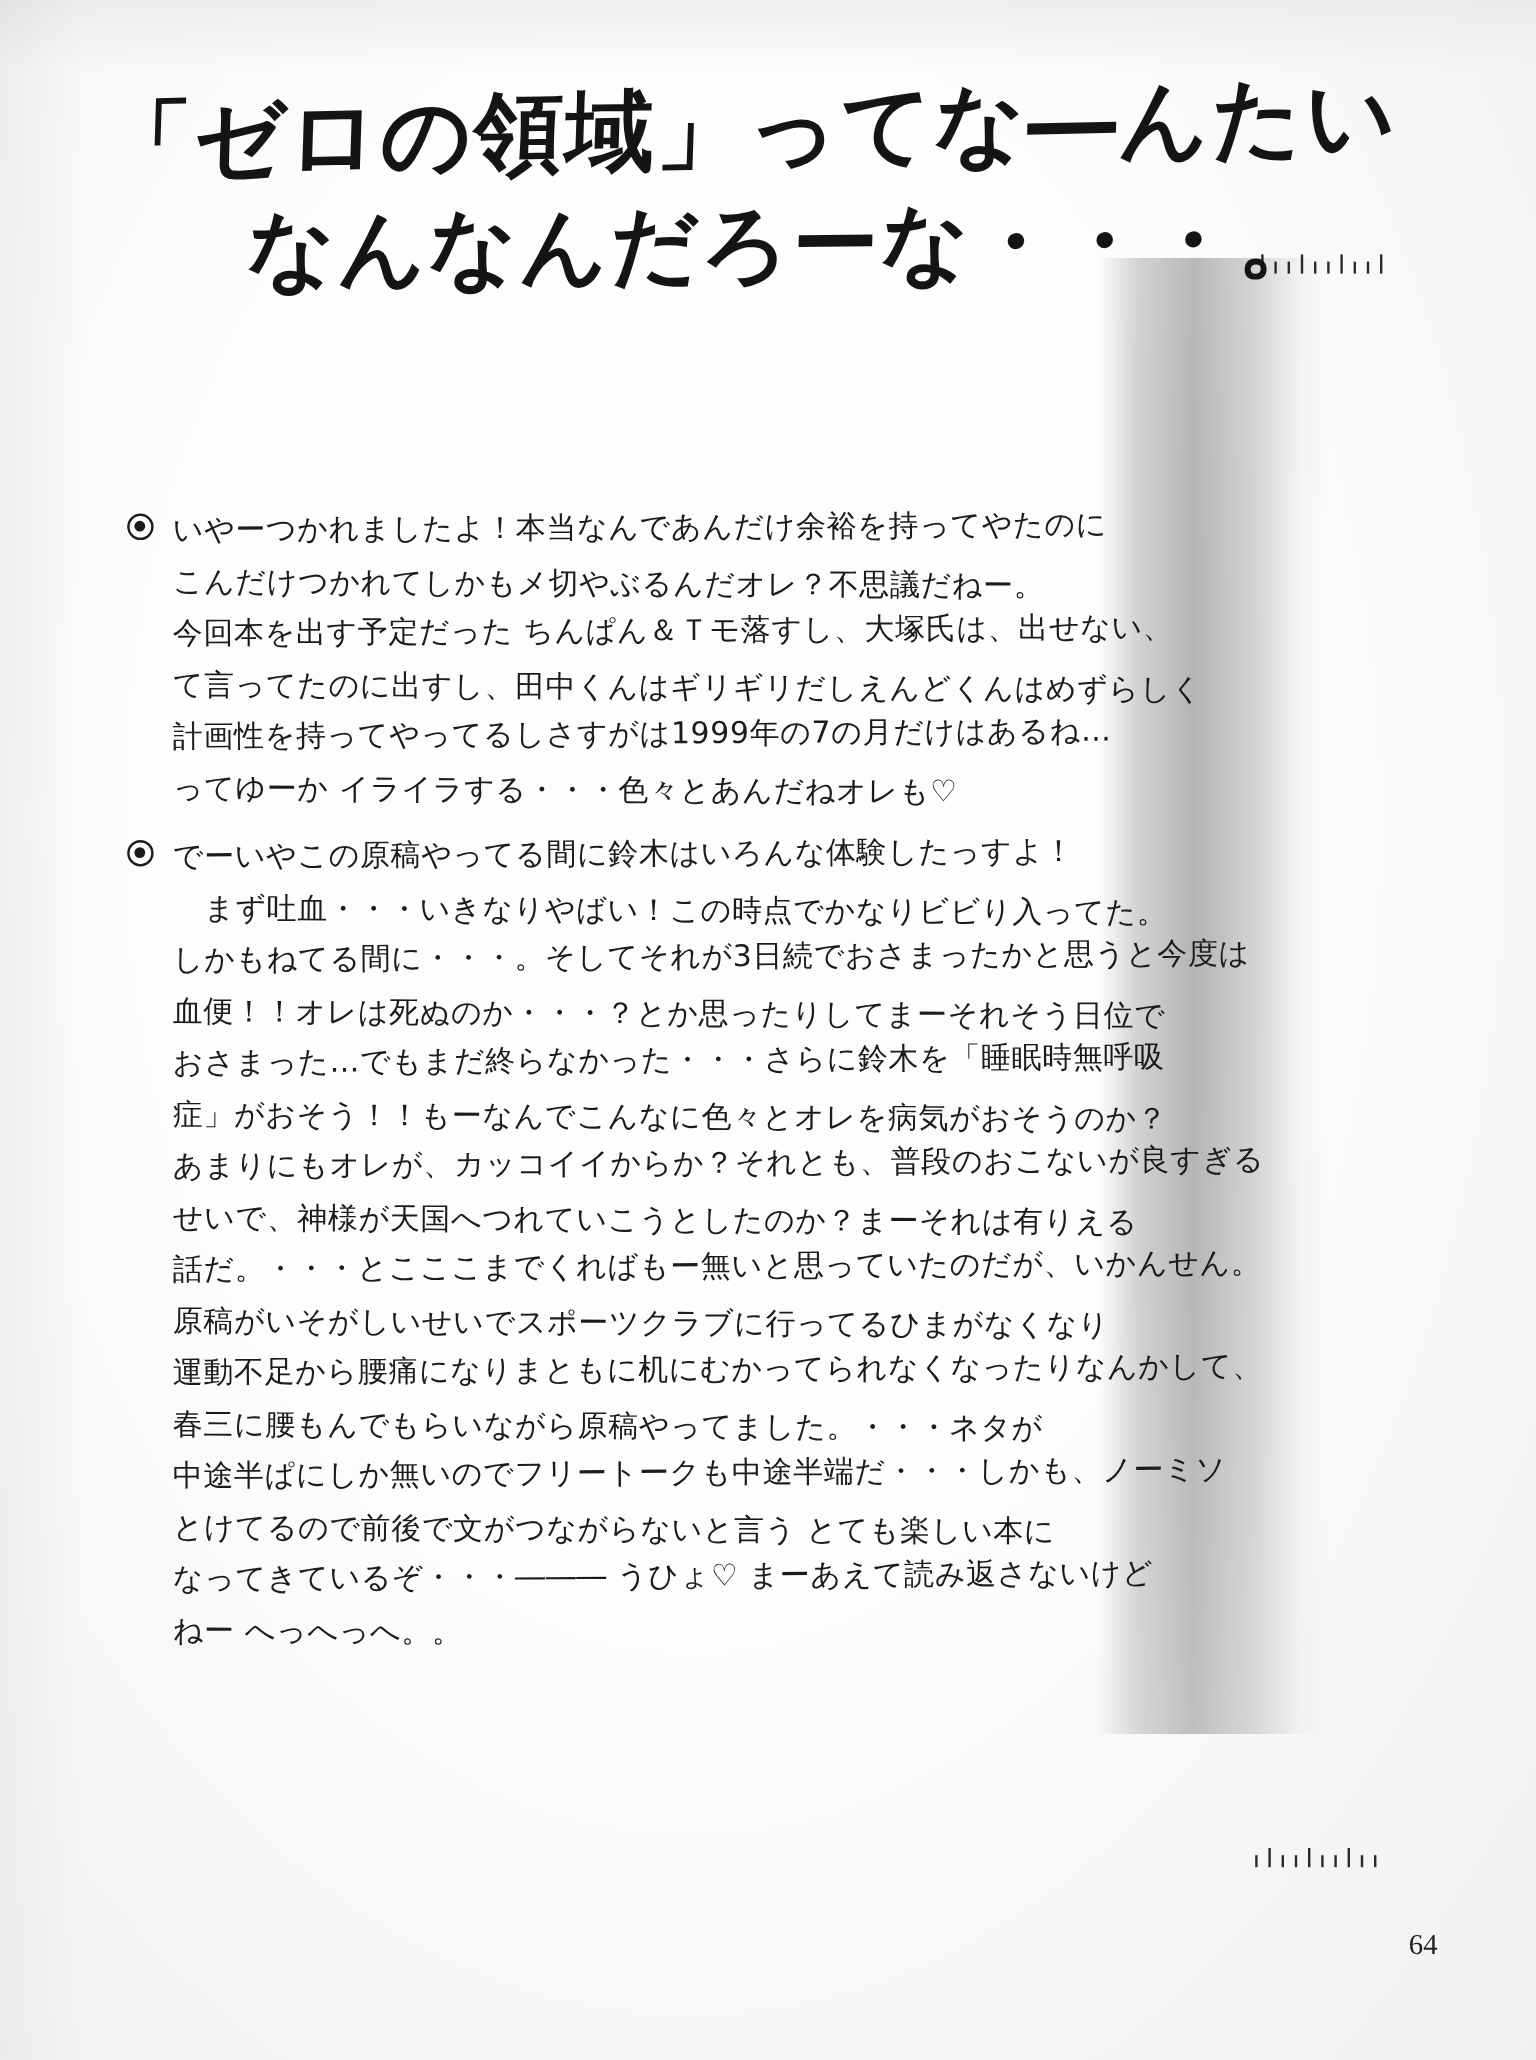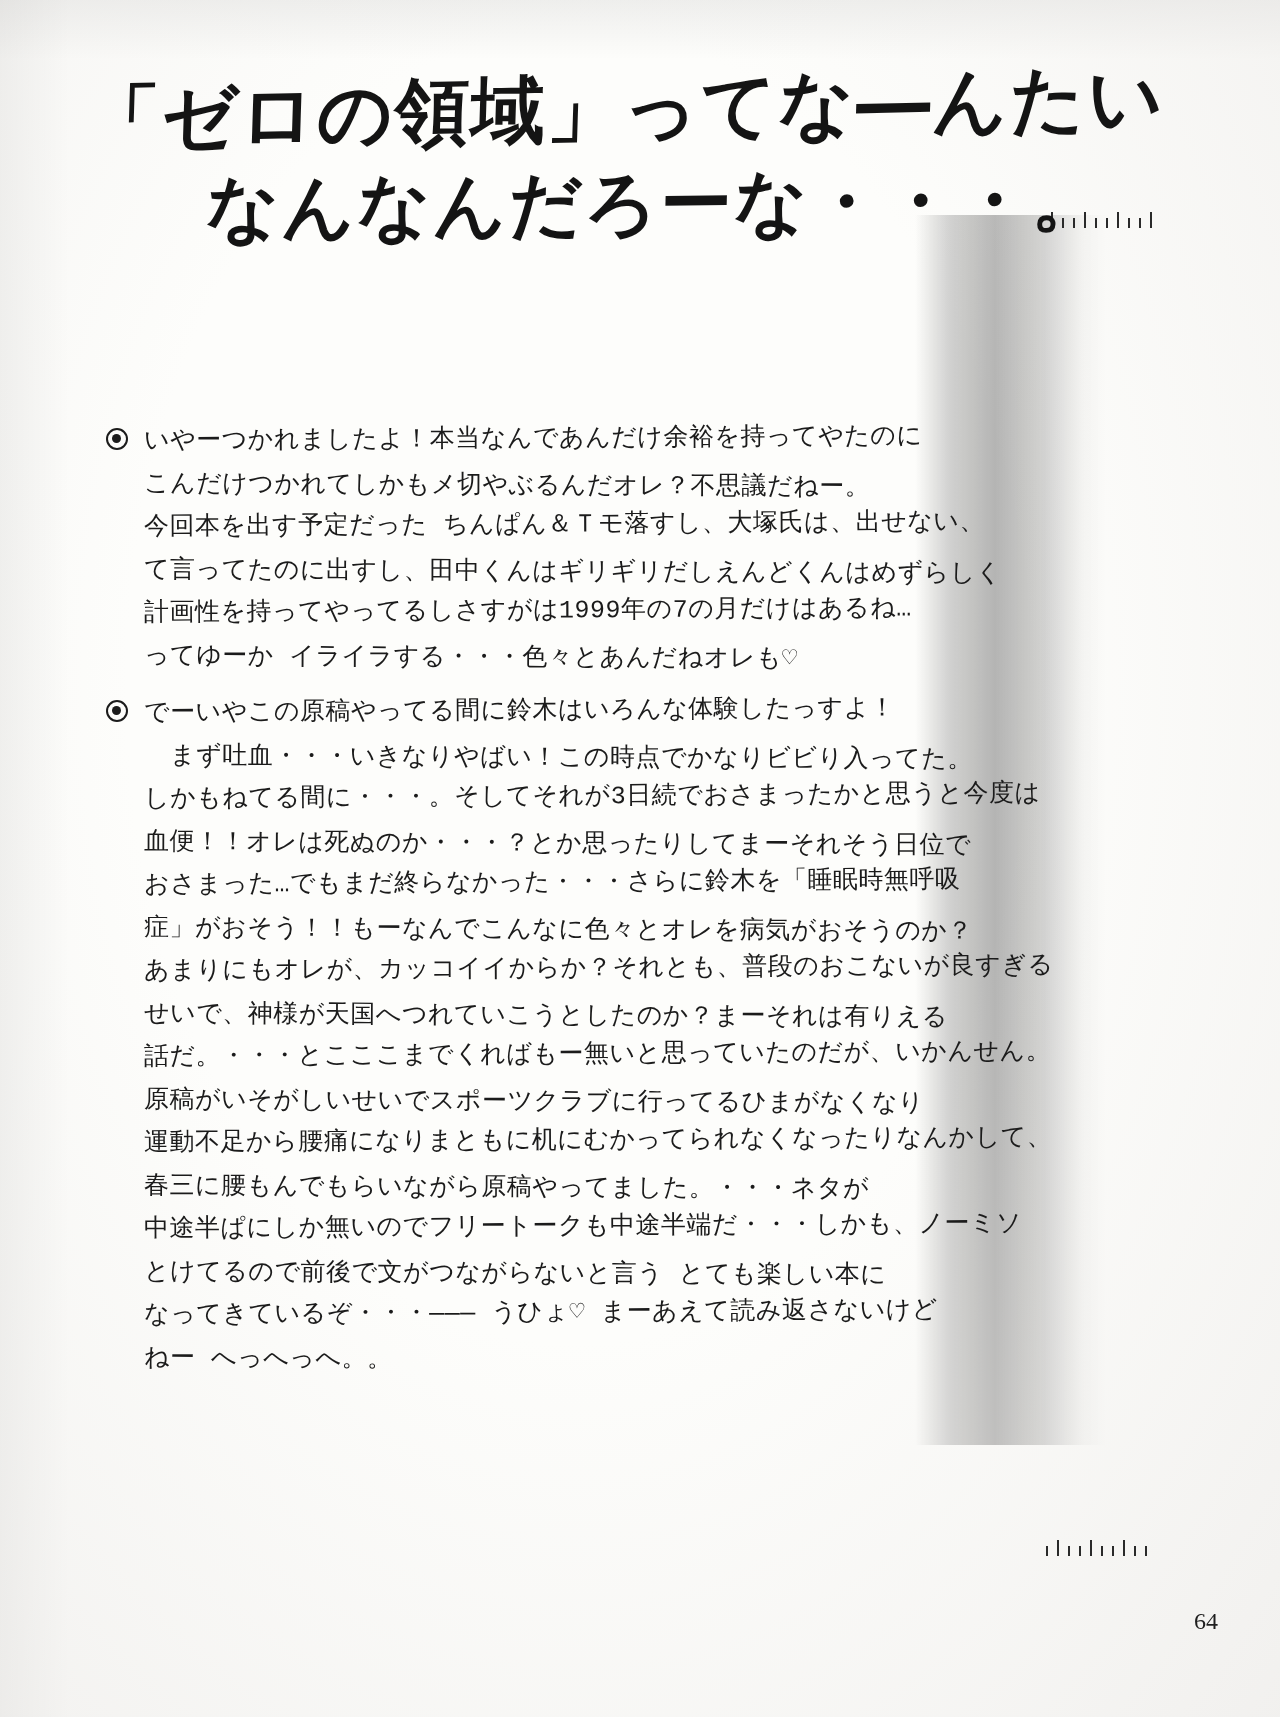--- a/index.html
+++ b/index.html
@@ -104,21 +104,20 @@
     width: 1000px;
     color: #1b1b1b;
     font-size: 25px;
     line-height: 43px;
     font-family: "DejaVu Sans", sans-serif;
     letter-spacing: 0.5px;
   }
   .para {
     position: relative;
     margin-bottom: 14px;
-    font-family: Liberation Mono, monospace;
   }
   .bullet {
     position: absolute;
     left: -2px;
     top: 8px;
     width: 22px;
     height: 22px;
     border: 2.5px solid #1b1b1b;
     border-radius: 50%;
     box-sizing: border-box;
@@ -140,21 +139,21 @@
     display: block;
     white-space: nowrap;
     transform-origin: left center;
   }
   .hline:nth-child(odd)  { transform: rotate(-0.35deg); }
   .hline:nth-child(even) { transform: rotate(0.25deg); }
   .hline.indent { padding-left: 26px; }
 
   .page-number {
     position: absolute;
-    right: 62px;
+    right: 82px;
     bottom: 82px;
     font-size: 24px;
     color: #1f1f1f;
     font-family: "Liberation Serif", serif;
   }
 </style>
 </head>
 <body>
 
 <div class="page">

